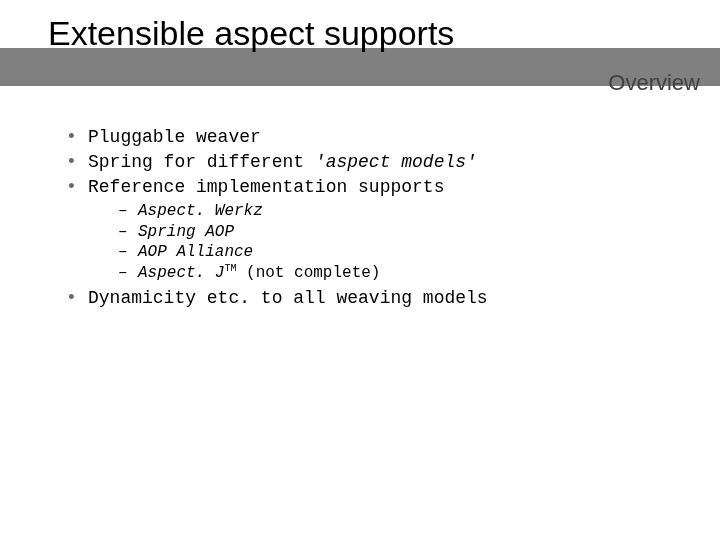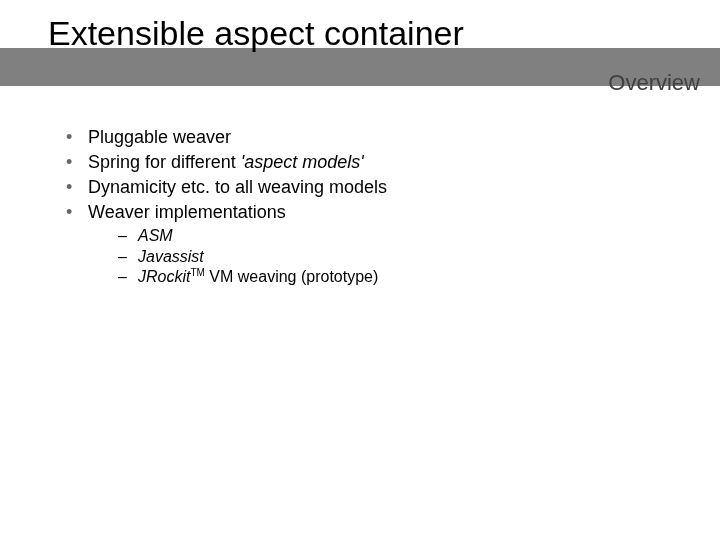--- a/index.html
+++ b/index.html
@@ -36,20 +36,21 @@
     line-height:1.28;
   }
   .b1{
     list-style:none;
     padding:0;margin:0;
   }
   .b1 > li{
     position:relative;
     padding-left:26px;
     margin:0 0 2px 0;
+    font-family:Liberation Mono, monospace;
   }
   .b1 > li::before{
     content:"•";
     position:absolute;left:4px;top:0;
     font-size:18px;color:#666;
   }
   .b2{
     list-style:none;
     padding:0;margin:2px 0 4px 28px;
     font-size:16px;
@@ -66,34 +67,35 @@
     font-style:normal;
   }
   .ital{font-style:italic;text-align:center;}
   .tm{font-size:10px;vertical-align:super;font-style:normal;}
   .plain{font-style:normal;}
 </style>
 </head>
 <body>
 
 <div class="title-band"></div>
-<div class="title">Extensible aspect container</div>
+<div class="title">Extensible aspect supports</div>
 <div class="section-label">Overview</div>
 
 <div class="content">
   <ul class="b1">
     <li>Pluggable weaver</li>
     <li>
       <span>Spring for different </span><span class="ital">'aspect models'</span>
     </li>
-    <li>Dynamicity etc. to all weaving models</li>
     <li>
-      <span>Weaver implementations</span>
+      <span>Reference implementation supports</span>
       <ul class="b2">
-        <li>ASM</li>
-        <li>Javassist</li>
+        <li>Aspect. Werkz</li>
+        <li>Spring AOP</li>
+        <li>AOP Alliance</li>
         <li>
-          <span>JRockit</span><span class="tm">TM</span><span class="plain"> VM weaving (prototype)</span>
+          <span>Aspect. J</span><span class="tm">TM</span><span class="plain"> (not complete)</span>
         </li>
       </ul>
     </li>
+    <li>Dynamicity etc. to all weaving models</li>
   </ul>
 </div>
 
 </body></html>

